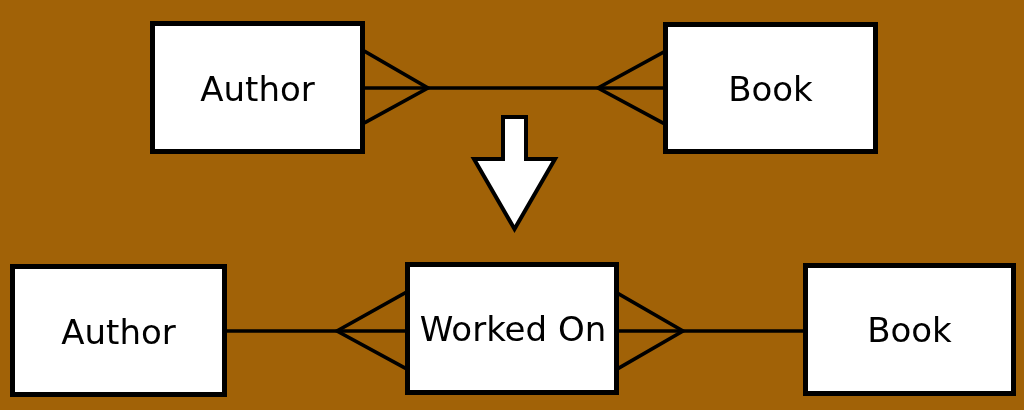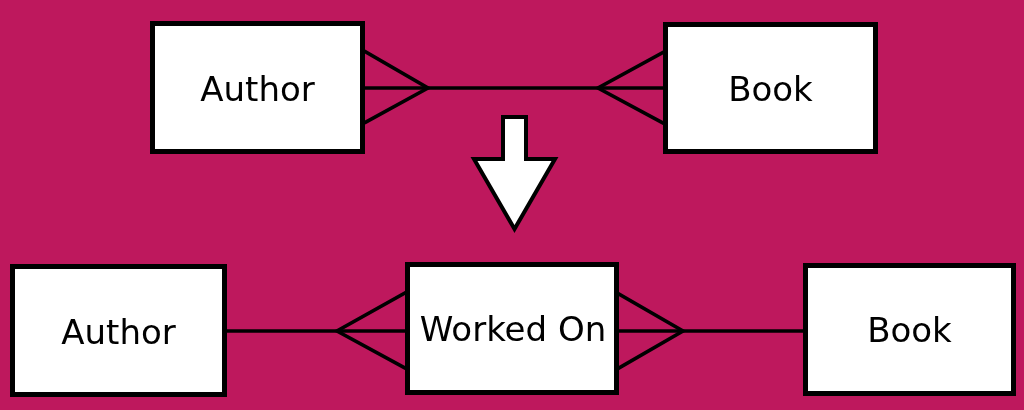--- a/index.html
+++ b/index.html
@@ -4,21 +4,21 @@
 <style>
   html, body {
     margin: 0;
     padding: 0;
     background: #ffffff;
   }
   .canvas {
     position: relative;
     width: 1024px;
     height: 410px;
-    background: #be185d;
+    background: #a16207;
     overflow: hidden;
   }
   svg { display: block; }
   .entity {
     fill: #ffffff;
     stroke: #000000;
     stroke-width: 5;
   }
   .conn {
     fill: none;

